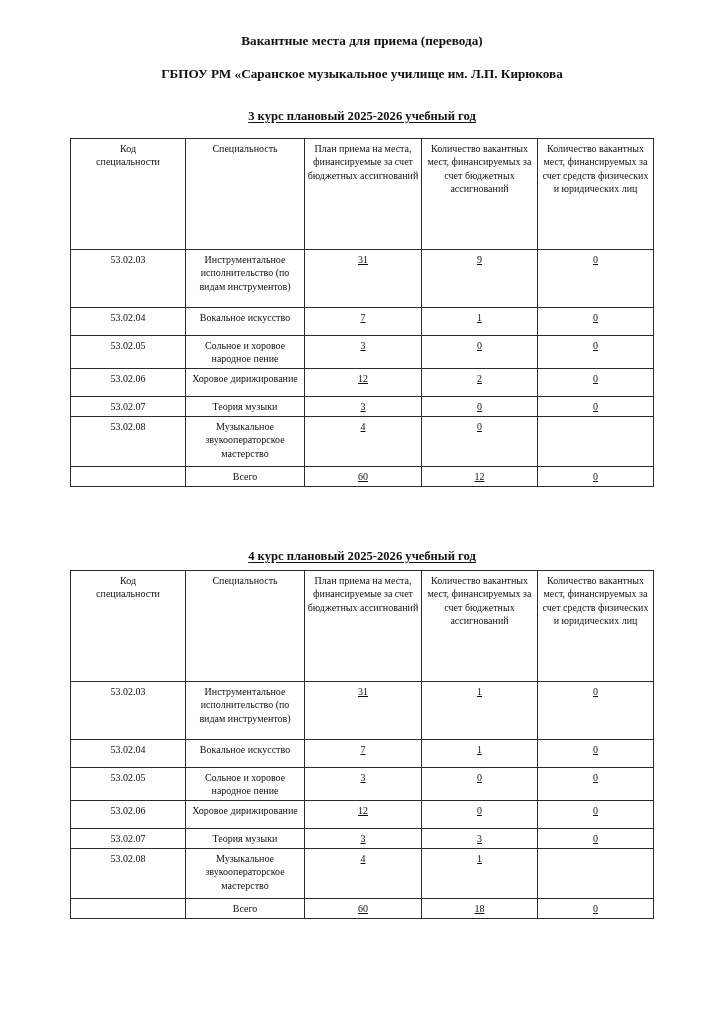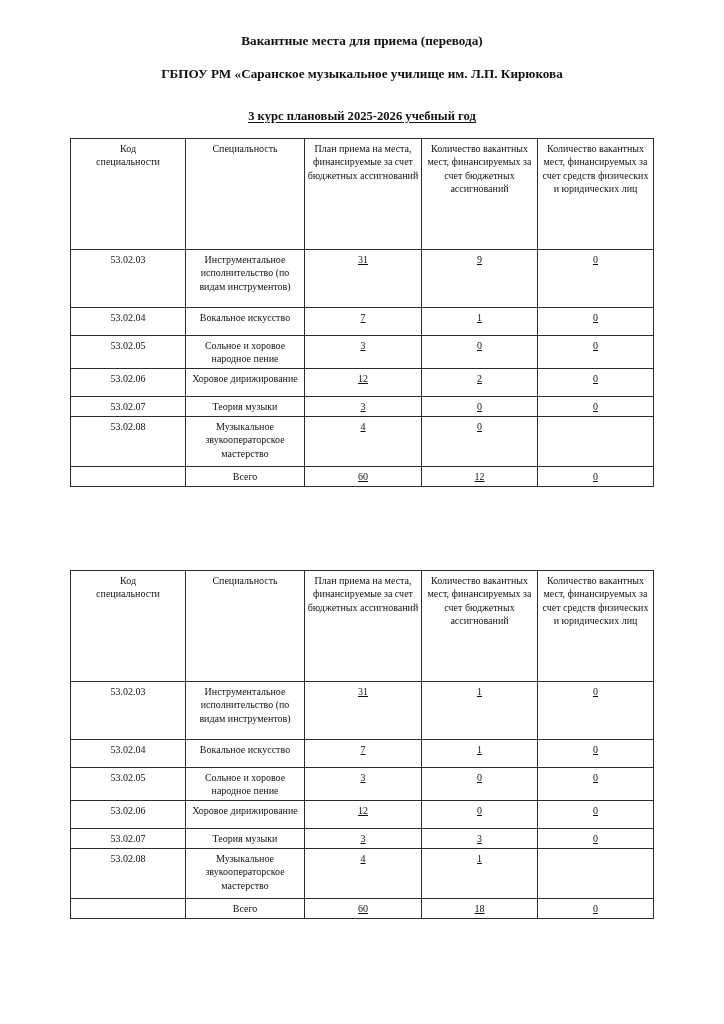--- a/index.html
+++ b/index.html
@@ -179,20 +179,23 @@
           <td></td>
           <td>Всего</td>
           <td class="num-cell">60</td>
           <td class="num-cell">12</td>
           <td class="num-cell">0</td>
         </tr>
       </tbody>
     </table>
   </div>
 
+  <div class="block-2-heading">
+    <div class="section-heading">4 курс плановый 2025-2026 учебный год</div>
+  </div>
 
   <div class="block-2-table">
     <table class="vac-table">
       <colgroup>
         <col class="col-code">
           <col class="col-spec">
           <col class="col-plan">
         <col class="col-vac-b">
           <col class="col-vac-p">
       </colgroup>

